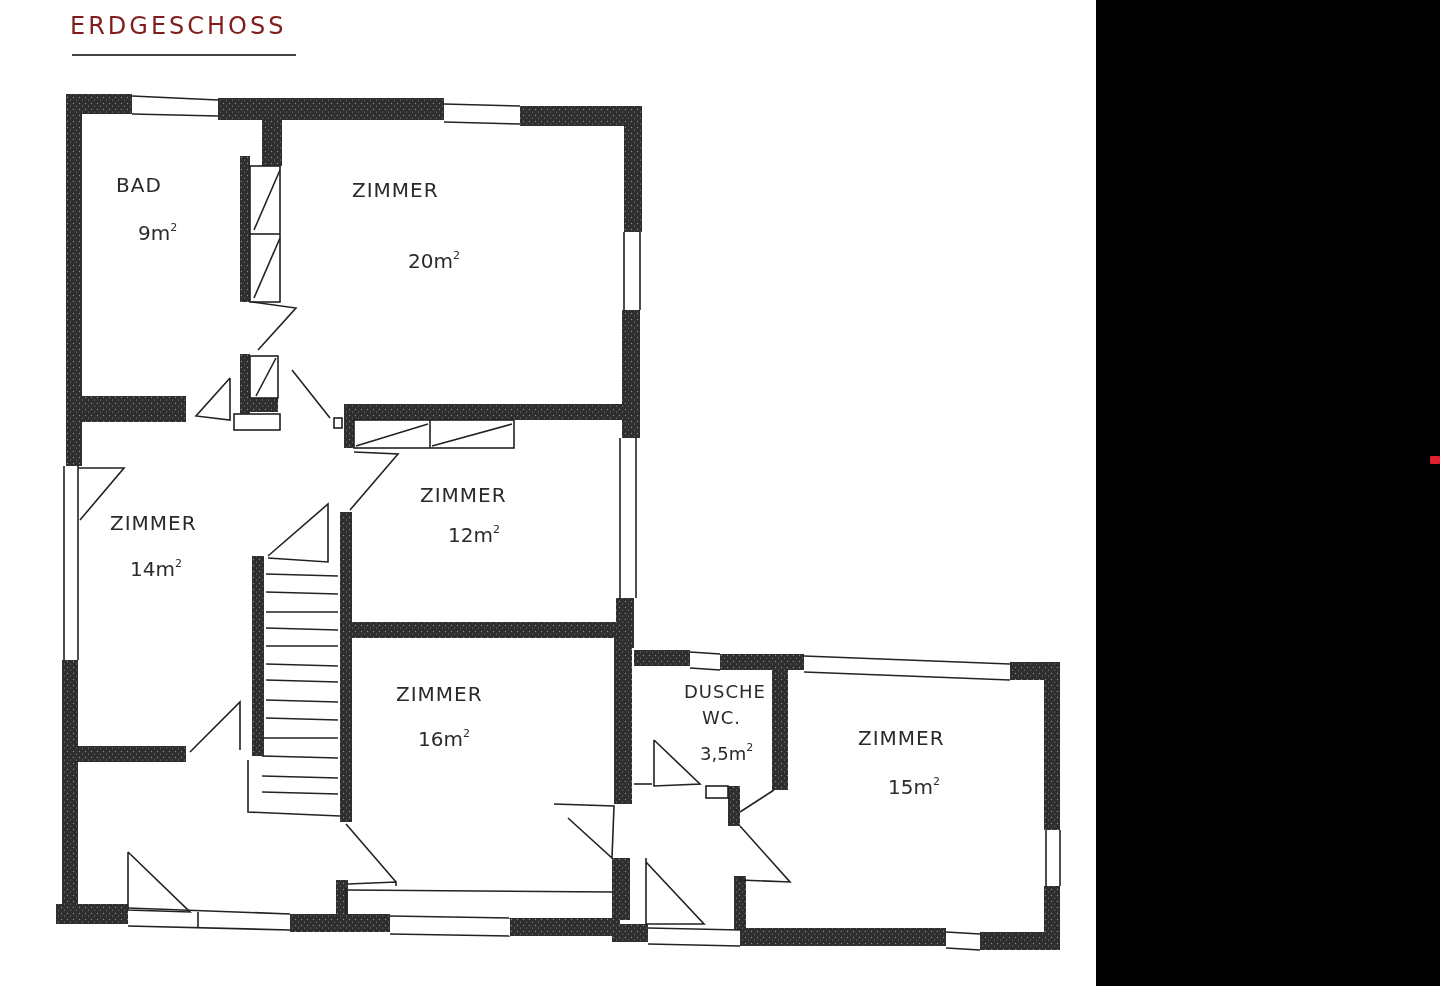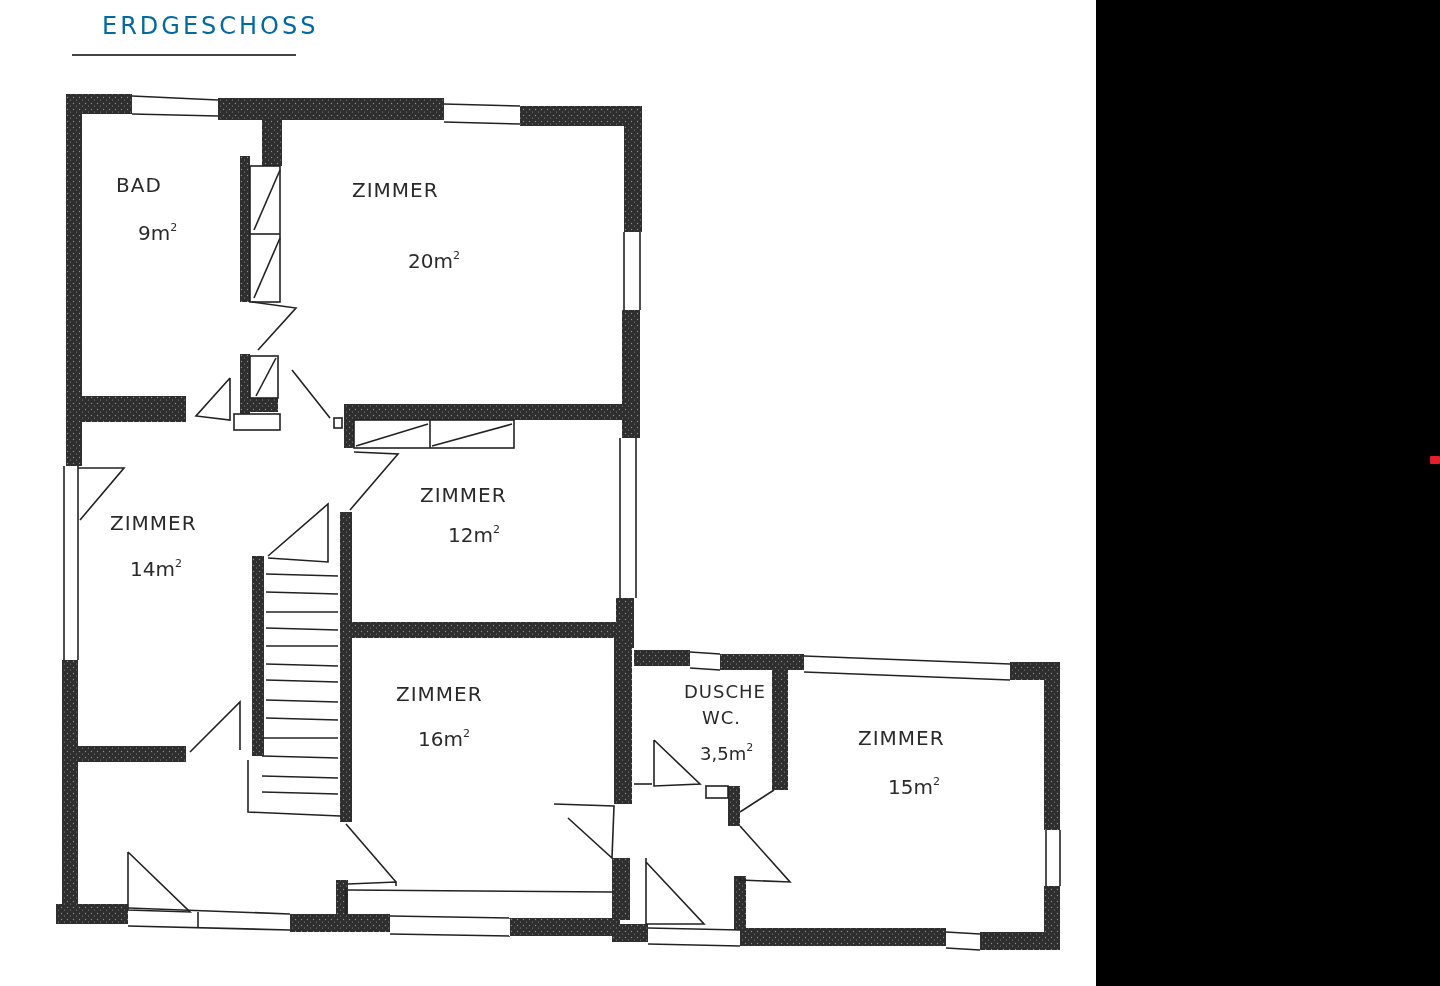--- a/index.html
+++ b/index.html
@@ -1,20 +1,20 @@
 <!DOCTYPE html>
 <html><head>
 <meta charset="utf-8">
 <style>
   html, body { margin: 0; padding: 0; }
   body { width: 1440px; height: 986px; position: relative; overflow: hidden; background: #fff; font-family: "DejaVu Sans", sans-serif; }
   #paper { position: absolute; left: 0; top: 0; width: 1096px; height: 986px; background: #ffffff; }
   #blackbar { position: absolute; left: 1096px; top: 0; width: 344px; height: 986px; background: #000; }
   #redmark { position: absolute; left: 1430px; top: 456px; width: 10px; height: 8px; background: #e0202a; border-radius: 1px; }
-  .title { position: absolute; left: 70px; top: 12px; font-size: 24px; letter-spacing: 3px; color: #0369a1; font-family: "DejaVu Sans", sans-serif; font-weight: normal; margin-left: 32px; }
+  .title { position: absolute; left: 70px; top: 12px; font-size: 24px; letter-spacing: 3px; color: #7f1d1d; font-family: "DejaVu Sans", sans-serif; font-weight: normal; }
   .title-underline { position: absolute; left: 72px; top: 54px; width: 224px; height: 2px; background: #444; }
   svg { position: absolute; left: 0; top: 0; }
   .lbl { font-family: "DejaVu Sans", sans-serif; font-size: 20px; fill: #2a2a2a; letter-spacing: 1px; }
   .area { font-family: "DejaVu Sans", sans-serif; font-size: 20px; fill: #2a2a2a; }
   .sup { font-size: 11px; }
 </style>
 </head>
 <body>
 
 <div id="paper">

